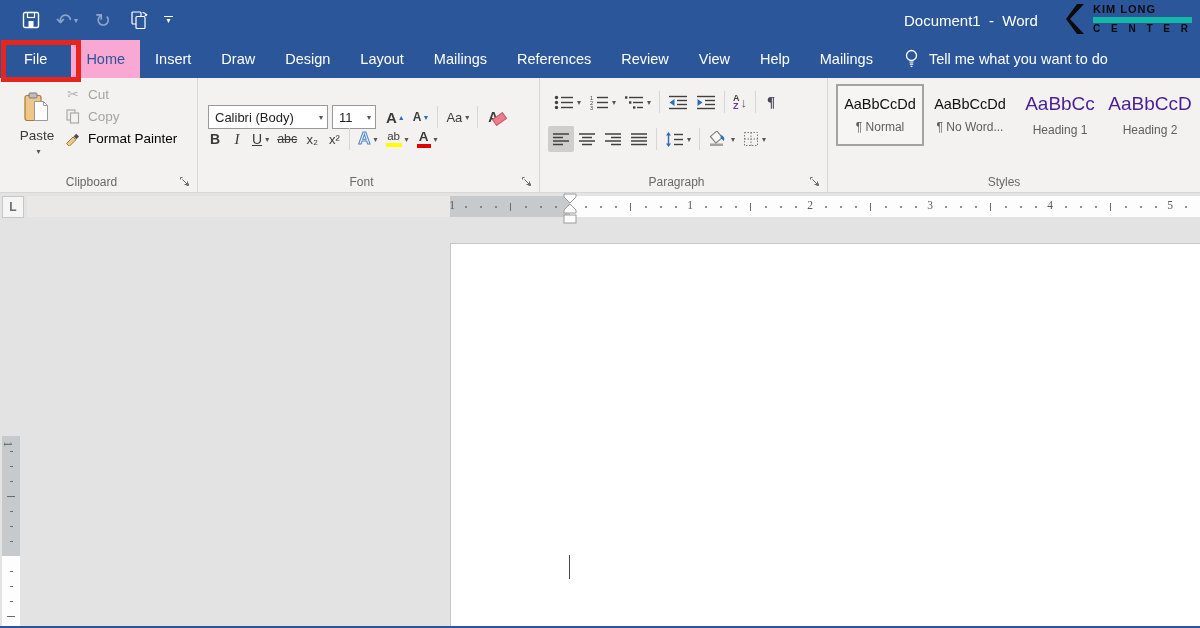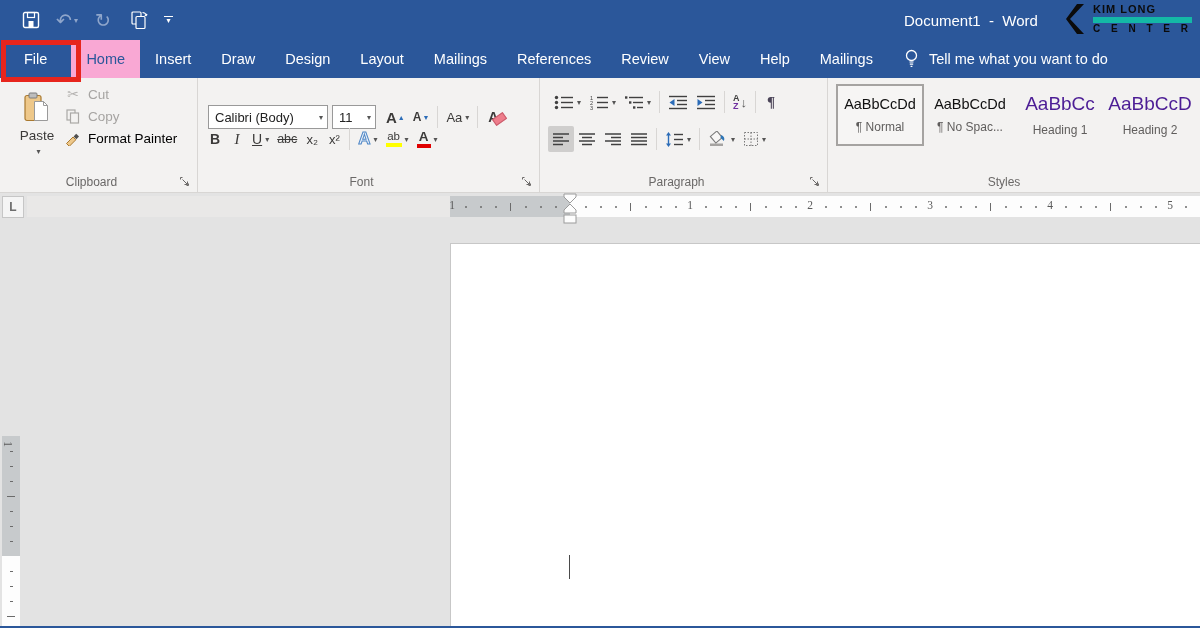--- a/index.html
+++ b/index.html
@@ -463,21 +463,21 @@
     </div>
 
     <div class="group g-styles">
       <div class="styles-row" id="styles-row">
           <div class="style-card selected">
             <span class="st-preview">AaBbCcDd</span>
             <span class="st-name">¶ Normal</span>
           </div>
           <div class="style-card">
             <span class="st-preview">AaBbCcDd</span>
-            <span class="st-name">¶ No Spac...</span>
+            <span class="st-name">¶ No Word...</span>
           </div>
           <div class="style-card heading">
             <span class="st-preview">AaBbCc</span>
             <span class="st-name">Heading 1</span>
           </div>
           <div class="style-card heading">
             <span class="st-preview">AaBbCcD</span>
             <span class="st-name">Heading 2</span>
           </div>
         </div>

